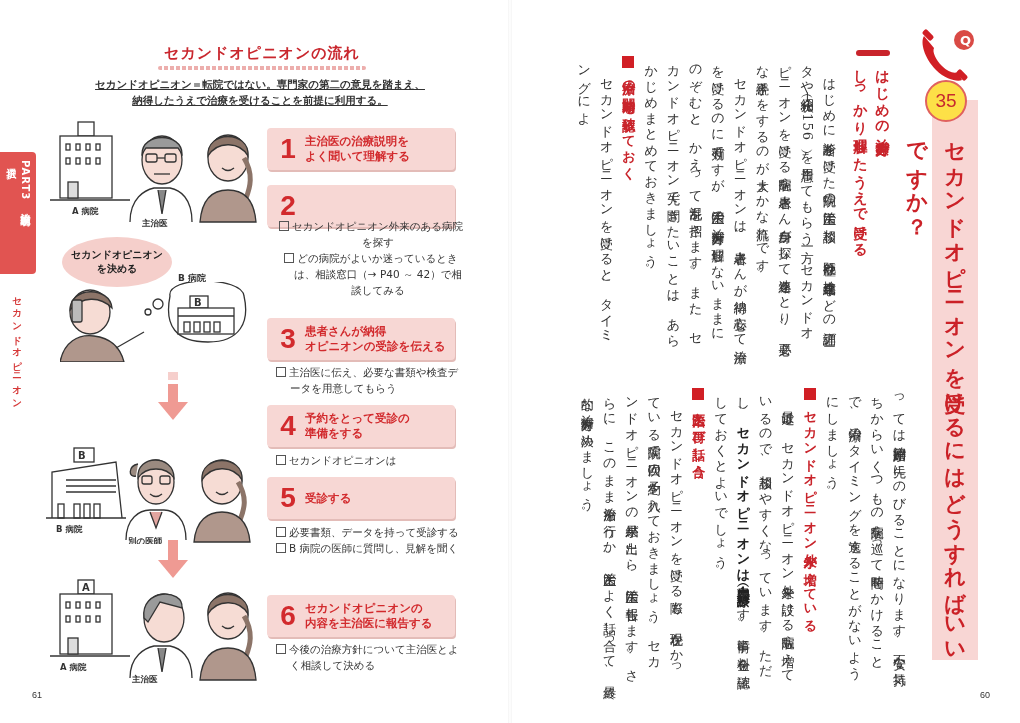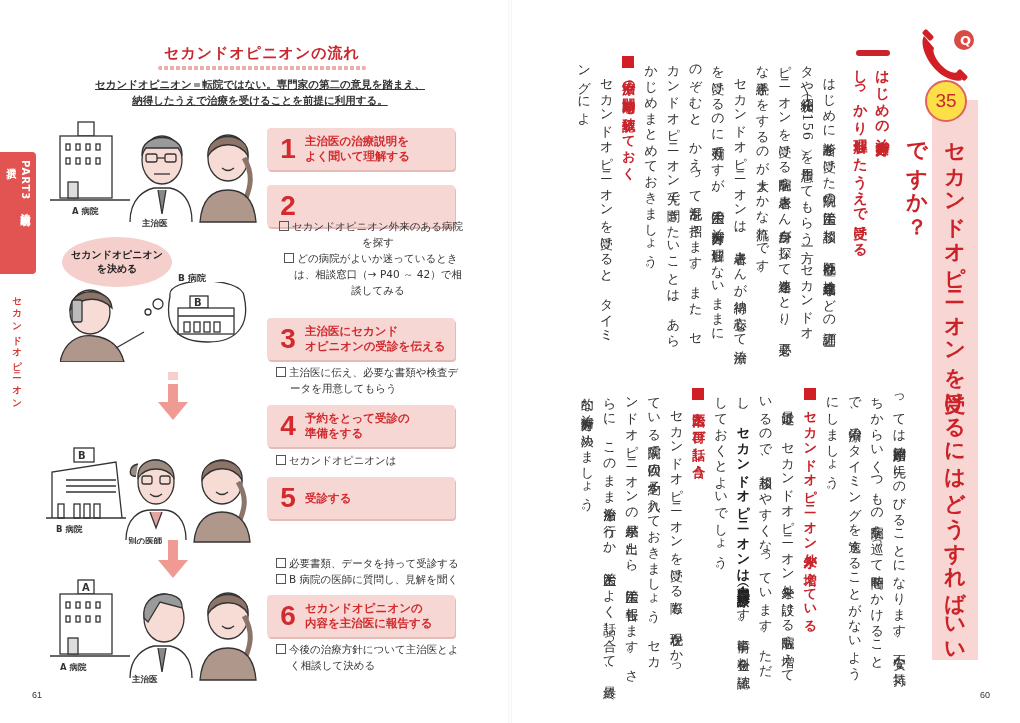--- a/index.html
+++ b/index.html
@@ -246,39 +246,39 @@
     <div class="step" style="top:185px;">
       <span class="step-num">2</span>
     </div>
     <div class="notes" style="top:218px;text-align:center;">
       <div class="note"><span class="box"></span><span>セカンドオピニオン外来のある病院を探す</span></div>
       <div class="note"><span class="box"></span><span>どの病院がよいか迷っているときは、相談窓口（→ P40 ～ 42）で相談してみる</span></div>
     </div>
 
     <div class="step" style="top:318px;">
       <span class="step-num">3</span>
-      <span class="step-text"><span>主治医にセカンド</span><br><span>オピニオンの受診を伝える</span></span>
+      <span class="step-text"><span>患者さんが納得</span><br><span>オピニオンの受診を伝える</span></span>
     </div>
     <div class="notes" style="top:364px;">
       <div class="note"><span class="box"></span><span>主治医に伝え、必要な書類や検査データを用意してもらう</span></div>
     </div>
 
     <div class="step" style="top:405px;">
       <span class="step-num">4</span>
       <span class="step-text"><span>予約をとって受診の</span><br><span>準備をする</span></span>
     </div>
     <div class="notes" style="top:452px;">
       <div class="note"><span class="box"></span><span>セカンドオピニオンは</span></div>
     </div>
 
     <div class="step" style="top:477px;">
       <span class="step-num">5</span>
       <span class="step-text">受診する</span>
     </div>
-    <div class="notes" style="top:555px;">
+    <div class="notes" style="top:524px;">
       <div class="note"><span class="box"></span><span>必要書類、データを持って受診する</span></div>
       <div class="note"><span class="box"></span><span>B 病院の医師に質問し、見解を聞く</span></div>
     </div>
 
     <div class="step" style="top:595px;">
       <span class="step-num">6</span>
       <span class="step-text"><span>セカンドオピニオンの</span><br><span>内容を主治医に報告する</span></span>
     </div>
     <div class="notes" style="top:641px;">
       <div class="note"><span class="box"></span><span>今後の治療方針について主治医とよく相談して決める</span></div>

